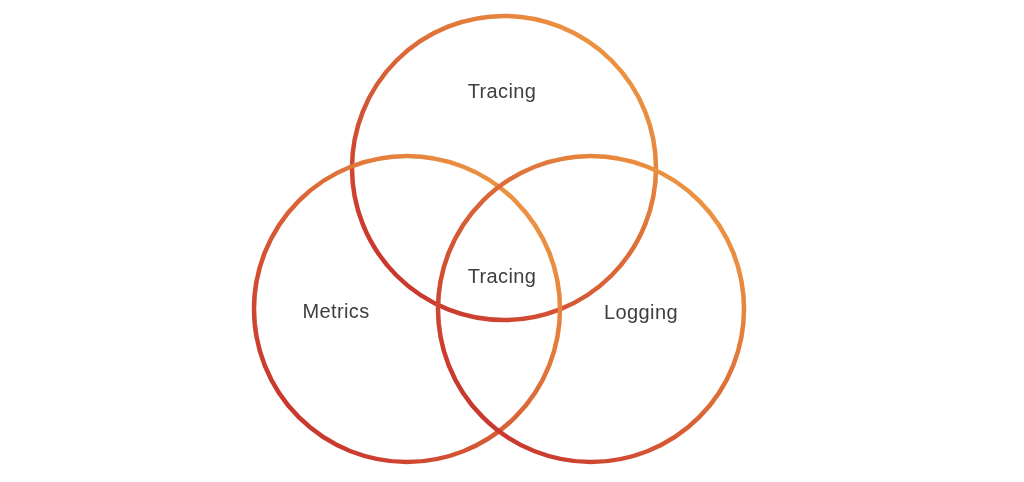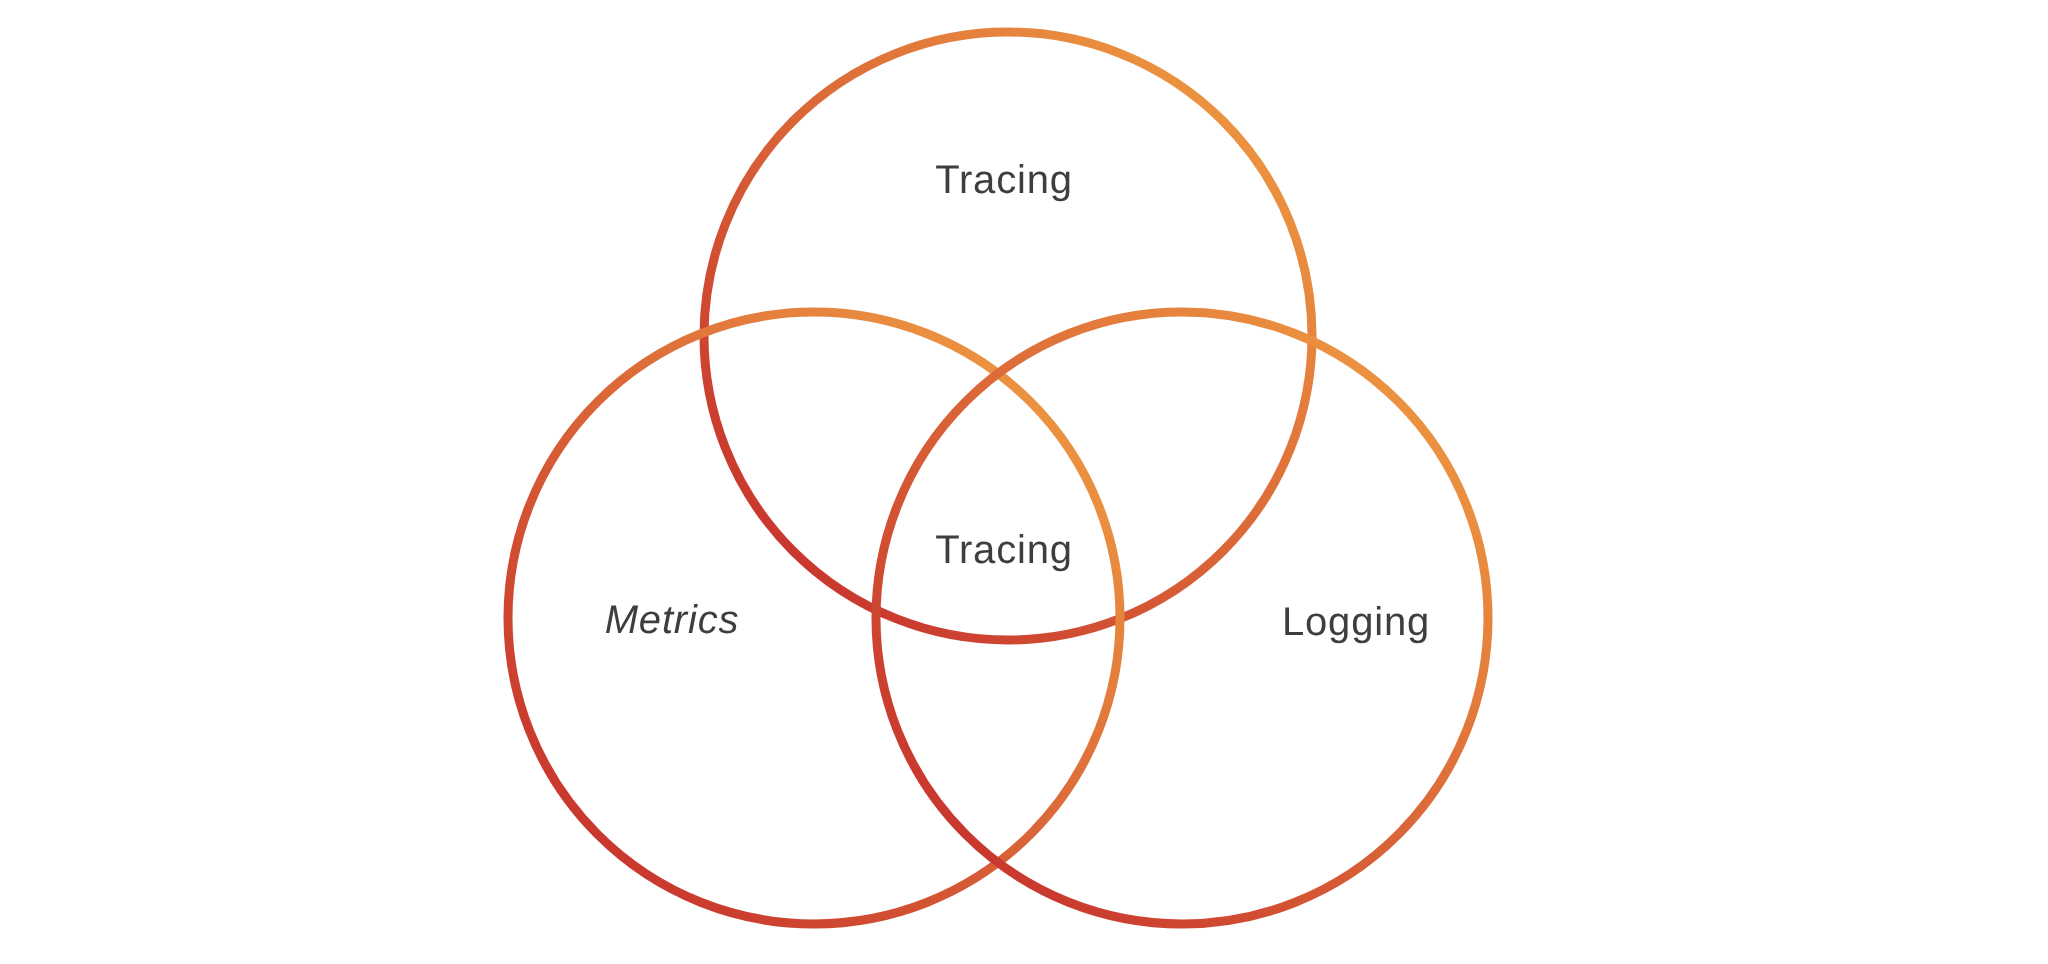--- a/index.html
+++ b/index.html
@@ -30,22 +30,22 @@
     position: absolute;
     transform: translate(-50%, -50%);
     font-size: 20px;
     letter-spacing: 0.4px;
     color: #3e3e3e;
     white-space: nowrap;
     user-select: none;
   }
   .label-tracing { left: 502px; top: 91px; }
   .label-context { left: 502px; top: 276px; }
-  .label-metrics { left: 336px; top: 311px; font-style: italic; }
-  .label-logging { left: 678px; top: 312px; }
+  .label-metrics { left: 336px; top: 311px; }
+  .label-logging { left: 641px; top: 312px; }
 </style>
 </head>
 <body>
 
 <div class="canvas">
 
   <svg class="venn-svg" width="1024" height="482" viewBox="0 0 1024 482" xmlns="http://www.w3.org/2000/svg">
     <defs>
       <linearGradient id="ringGradient" x1="100%" y1="0%" x2="0%" y2="100%">
         <stop offset="0" stop-color="#F2A444"></stop>

